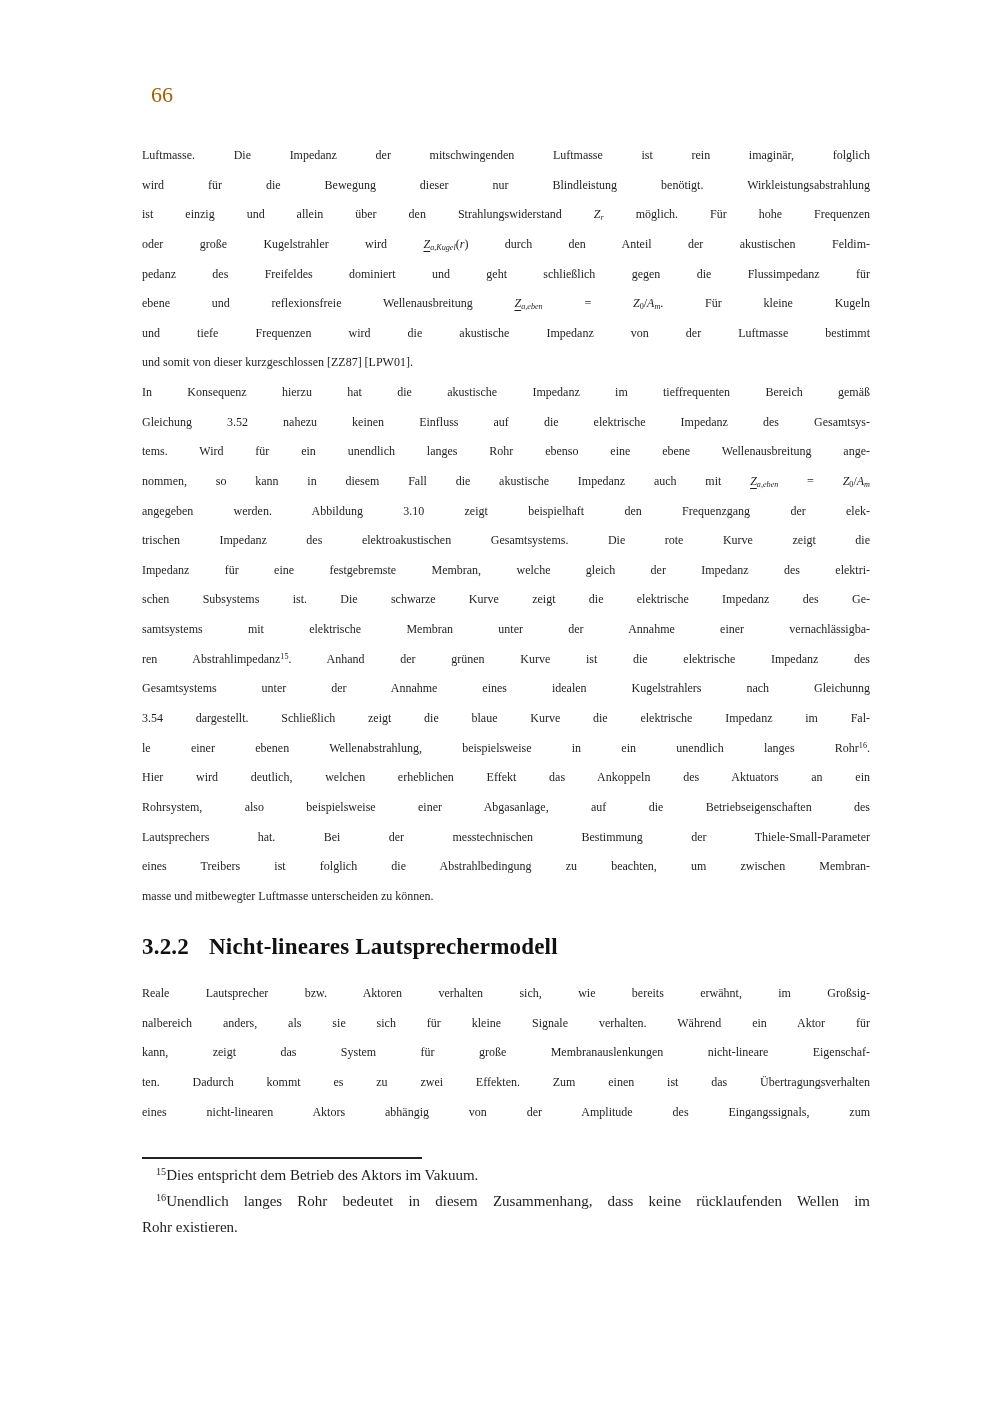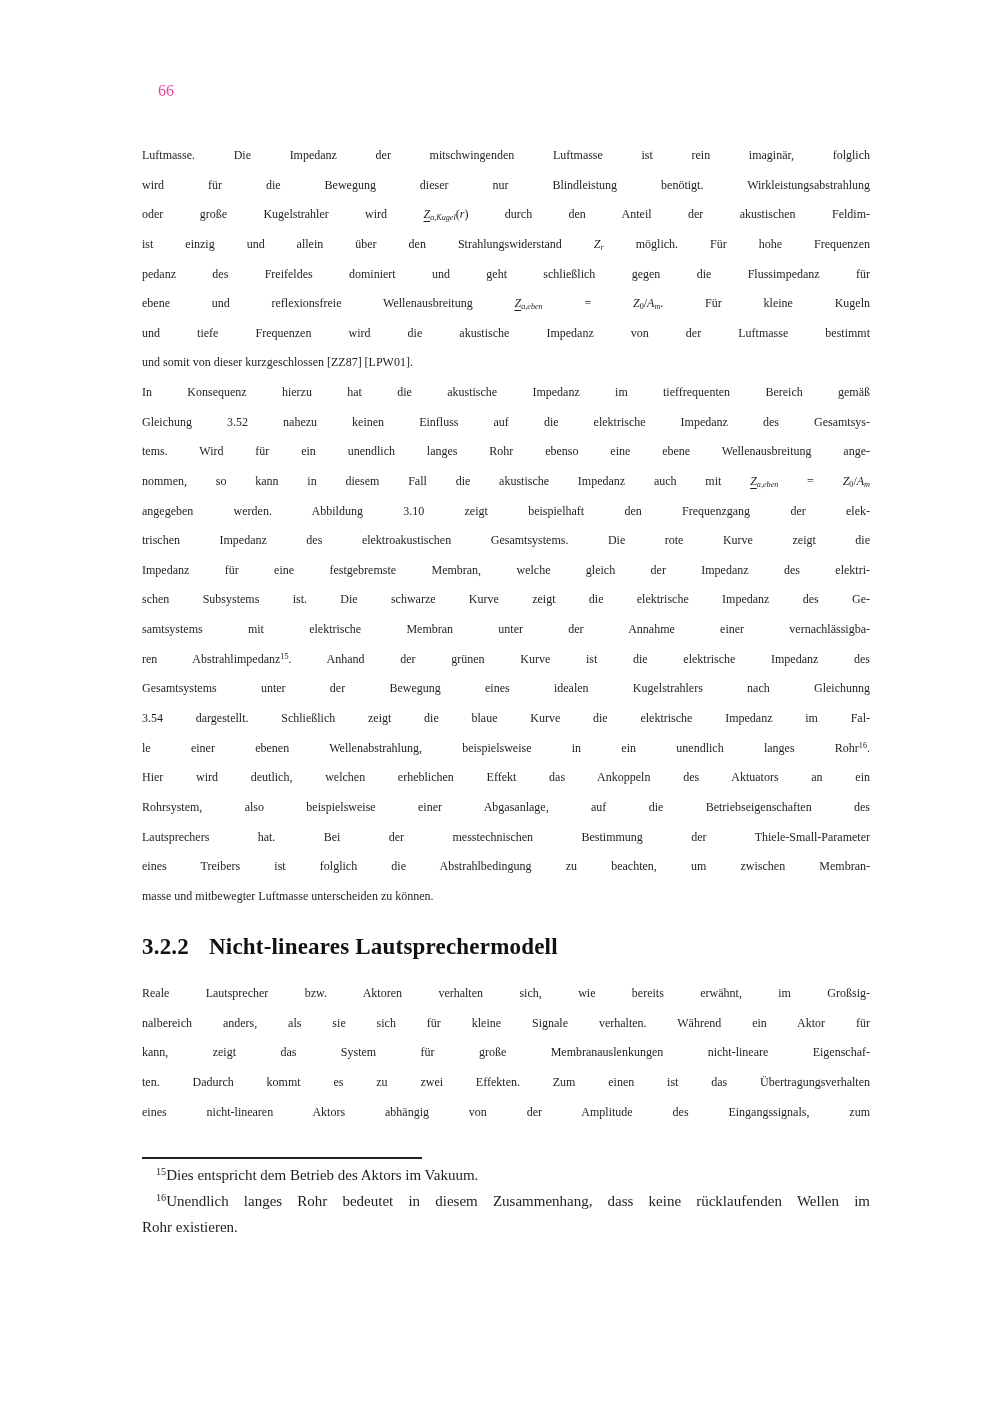--- a/index.html
+++ b/index.html
@@ -18,23 +18,23 @@
   }
   .inner {
     position: absolute;
     left: 142px;
     top: 0;
     width: 728px;
   }
   .pagenum {
     position: absolute;
     top: 82px;
-    left: 16px;
-    font-size: 16px;
-    color: #ec4899;
+    left: 9px;
+    font-size: 22px;
+    color: #a16207;
   }
   .para {
     position: absolute;
     left: 0;
     width: 728px;
     font-size: 12px;
     line-height: 29.65px;
   }
   .para .line {
     height: 29.65px;
@@ -103,40 +103,40 @@
 <body>
 
 <div class="page">
   <div class="inner">
 
     <div class="pagenum">66</div>
 
     <div class="para p1">
         <div class="line">Luftmasse. Die Impedanz der mitschwingenden Luftmasse ist rein imaginär, folglich</div>
         <div class="line">wird für die Bewegung dieser nur Blindleistung benötigt. Wirkleistungsabstrahlung</div>
+        <div class="line">ist einzig und allein über den Strahlungswiderstand <i>Z<sub>r</sub></i> möglich. Für hohe Frequenzen</div>
         <div class="line">oder große Kugelstrahler wird <u><i>Z</i></u><i><sub>a,Kugel</sub></i>(<i>r</i>) durch den Anteil der akustischen Feldim-</div>
-        <div class="line">ist einzig und allein über den Strahlungswiderstand <i>Z<sub>r</sub></i> möglich. Für hohe Frequenzen</div>
         <div class="line">pedanz des Freifeldes dominiert und geht schließlich gegen die Flussimpedanz für</div>
         <div class="line">ebene und reflexionsfreie Wellenausbreitung <u><i>Z</i></u><i><sub>a,eben</sub></i> = <i>Z</i><sub>0</sub>/<i>A<sub>m</sub></i>. Für kleine Kugeln</div>
         <div class="line">und tiefe Frequenzen wird die akustische Impedanz von der Luftmasse bestimmt</div>
         <div class="line flush">und somit von dieser kurzgeschlossen [ZZ87] [LPW01].</div>
       </div>
 
     <div class="para p2">
         <div class="line">In Konsequenz hierzu hat die akustische Impedanz im tieffrequenten Bereich gemäß</div>
         <div class="line">Gleichung 3.52 nahezu keinen Einfluss auf die elektrische Impedanz des Gesamtsys-</div>
         <div class="line">tems. Wird für ein unendlich langes Rohr ebenso eine ebene Wellenausbreitung ange-</div>
         <div class="line">nommen, so kann in diesem Fall die akustische Impedanz auch mit <u><i>Z</i></u><i><sub>a,eben</sub></i> = <i>Z</i><sub>0</sub>/<i>A<sub>m</sub></i></div>
         <div class="line">angegeben werden. Abbildung 3.10 zeigt beispielhaft den Frequenzgang der elek-</div>
         <div class="line">trischen Impedanz des elektroakustischen Gesamtsystems. Die rote Kurve zeigt die</div>
         <div class="line">Impedanz für eine festgebremste Membran, welche gleich der Impedanz des elektri-</div>
         <div class="line">schen Subsystems ist. Die schwarze Kurve zeigt die elektrische Impedanz des Ge-</div>
         <div class="line">samtsystems mit elektrische Membran unter der Annahme einer vernachlässigba-</div>
         <div class="line">ren Abstrahlimpedanz<sup>15</sup>. Anhand der grünen Kurve ist die elektrische Impedanz des</div>
-        <div class="line">Gesamtsystems unter der Bewegung eines idealen Kugelstrahlers nach Gleichunng</div>
+        <div class="line">Gesamtsystems unter der Annahme eines idealen Kugelstrahlers nach Gleichunng</div>
         <div class="line">3.54 dargestellt. Schließlich zeigt die blaue Kurve die elektrische Impedanz im Fal-</div>
         <div class="line">le einer ebenen Wellenabstrahlung, beispielsweise in ein unendlich langes Rohr<sup>16</sup>.</div>
         <div class="line">Hier wird deutlich, welchen erheblichen Effekt das Ankoppeln des Aktuators an ein</div>
         <div class="line">Rohrsystem, also beispielsweise einer Abgasanlage, auf die Betriebseigenschaften des</div>
         <div class="line">Lautsprechers hat. Bei der messtechnischen Bestimmung der Thiele-Small-Parameter</div>
         <div class="line">eines Treibers ist folglich die Abstrahlbedingung zu beachten, um zwischen Membran-</div>
         <div class="line flush">masse und mitbewegter Luftmasse unterscheiden zu können.</div>
       </div>
 
     <h2 class="heading">

